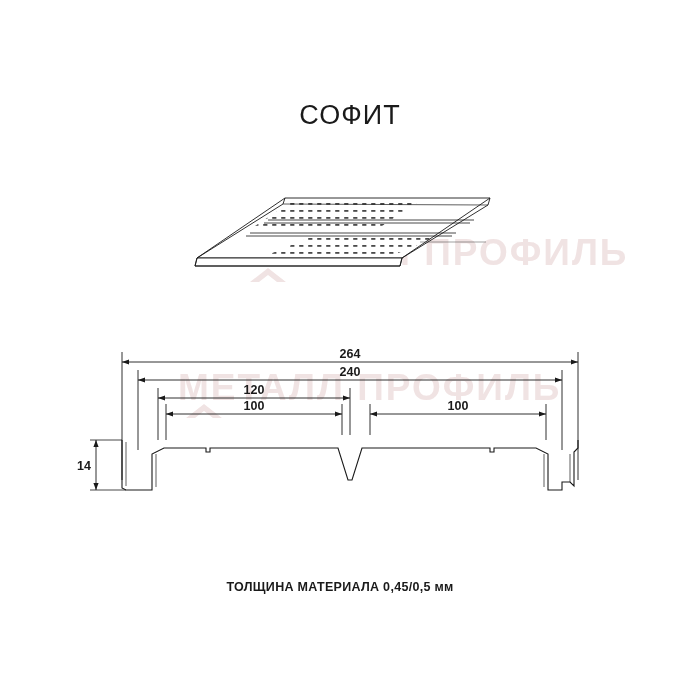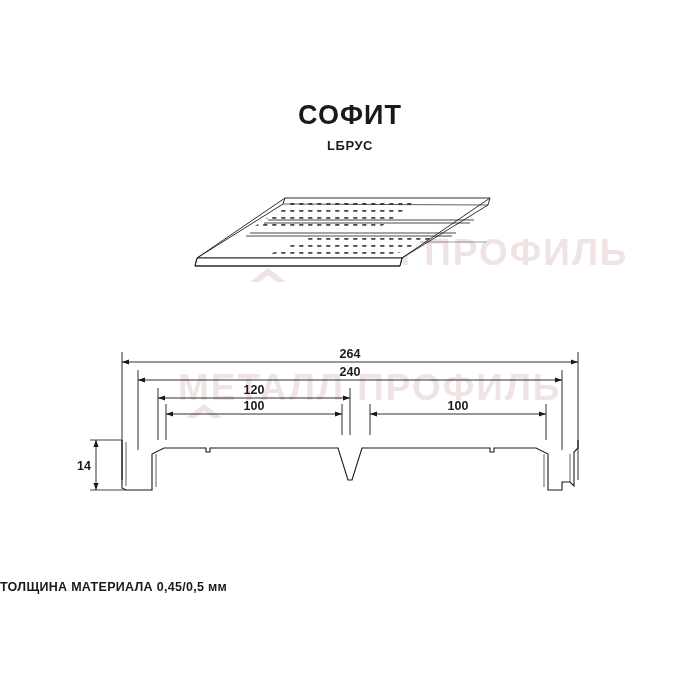--- a/index.html
+++ b/index.html
@@ -19,39 +19,39 @@
     position: absolute;
     inset: 0;
   }
   .title {
     position: absolute;
     top: 100px;
     left: 0;
     width: 700px;
     text-align: center;
     font-size: 27px;
-    font-weight: bold;
+    font-weight: normal;
     letter-spacing: 1px;
   }
   .subtitle {
     position: absolute;
     top: 138px;
     left: 0;
     width: 700px;
     text-align: center;
     font-size: 13px;
     font-weight: bold;
     letter-spacing: 0.5px;
   }
   .footer-note {
     position: absolute;
     top: 580px;
     left: 0;
     width: 680px;
-    text-align: left;
+    text-align: center;
     font-size: 12.5px;
     font-weight: bold;
     letter-spacing: 0.3px;
   }
   .iso-wrap {
     position: absolute;
     left: 190px;
     top: 180px;
     width: 320px;
     height: 130px;
@@ -92,21 +92,20 @@
         <text class="wm-text" x="245" y="265">МЕТАЛЛ ПРОФИЛЬ</text>
         <text class="wm-text" x="178" y="400">МЕТАЛЛ ПРОФИЛЬ</text>
 
         <path d="M250 282 l18 -14 l18 14 l-9 0 l-9 -7 l-9 7 z" fill="#f0e2e2"></path>
         <path d="M186 418 l18 -14 l18 14 l-9 0 l-9 -7 l-9 7 z" fill="#f0e2e2"></path>
       </g>
     </svg>
   </div>
 
   <div class="title">СОФИТ</div>
-  <div class="subtitle">LБРУС</div>
 
   <div class="iso-wrap">
     <svg width="320" height="130" viewBox="0 0 320 130" xmlns="http://www.w3.org/2000/svg">
       <defs>
         <pattern id="perf" x="0" y="0" width="9" height="7" patternUnits="userSpaceOnUse" patternTransform="rotate(0)">
           <rect x="1.2" y="2" width="4.2" height="1.8" fill="#2a2a2a" opacity="0.85"></rect>
         </pattern>
       </defs>
       <g fill="none" stroke="#1a1a1a" stroke-width="0.9" stroke-linejoin="round">
 

